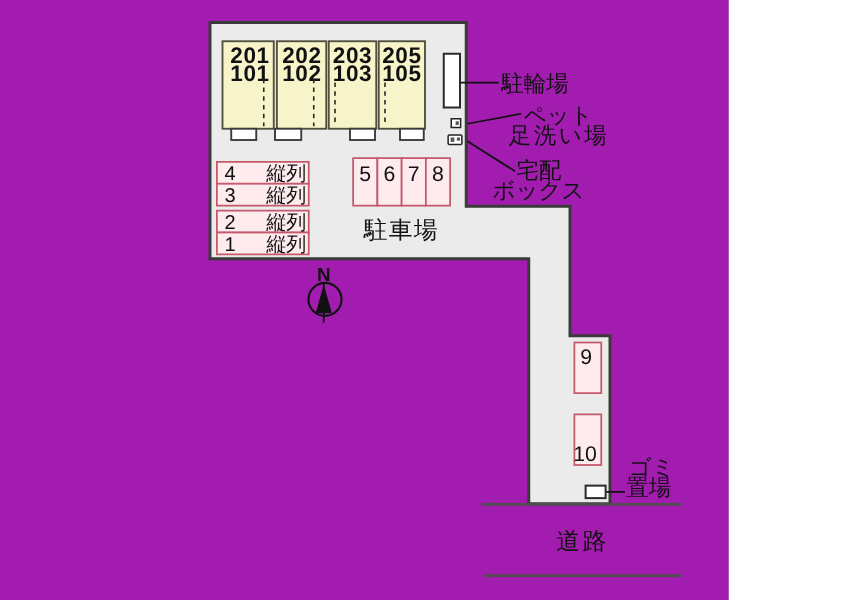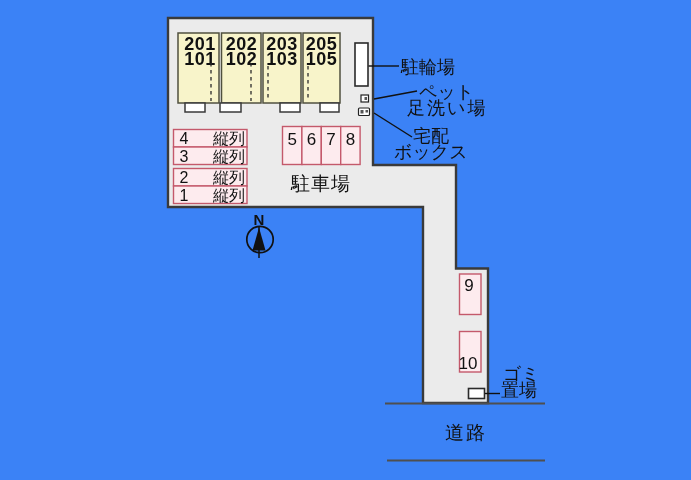--- a/index.html
+++ b/index.html
@@ -1,16 +1,16 @@
 <!DOCTYPE html>
 <html><head>
 <meta charset="utf-8">
 <style>
   html,body{margin:0;padding:0;background:#ffffff;}
-  .canvas{position:relative;width:691px;height:480px;background:#3b82f6;overflow:hidden;
+  .canvas{position:relative;width:583px;height:480px;background:#a21caf;overflow:hidden;
           font-family:"Liberation Sans","DejaVu Sans",sans-serif;}
   svg text{font-family:"Liberation Sans","DejaVu Sans",sans-serif;fill:#111111;}
   .site{fill:#ebebeb;stroke:#3a3a3a;stroke-width:2.4;}
   .unit{fill:#f8f4ca;stroke:#50503f;stroke-width:1.5;}
   .step{fill:#ffffff;stroke:#3a3a3a;stroke-width:1.5;}
   .whitebox{fill:#ffffff;stroke:#2a2a2a;stroke-width:1.6;}
   .smallbox{fill:#ffffff;stroke:#222222;stroke-width:1.2;}
   .inner{fill:#555555;stroke:none;}
   .stall{fill:#fdebee;stroke:#c4596b;stroke-width:1.4;}
   .dash{stroke:#2a2a2a;stroke-width:1.3;stroke-dasharray:3.5 3.5;fill:none;}

